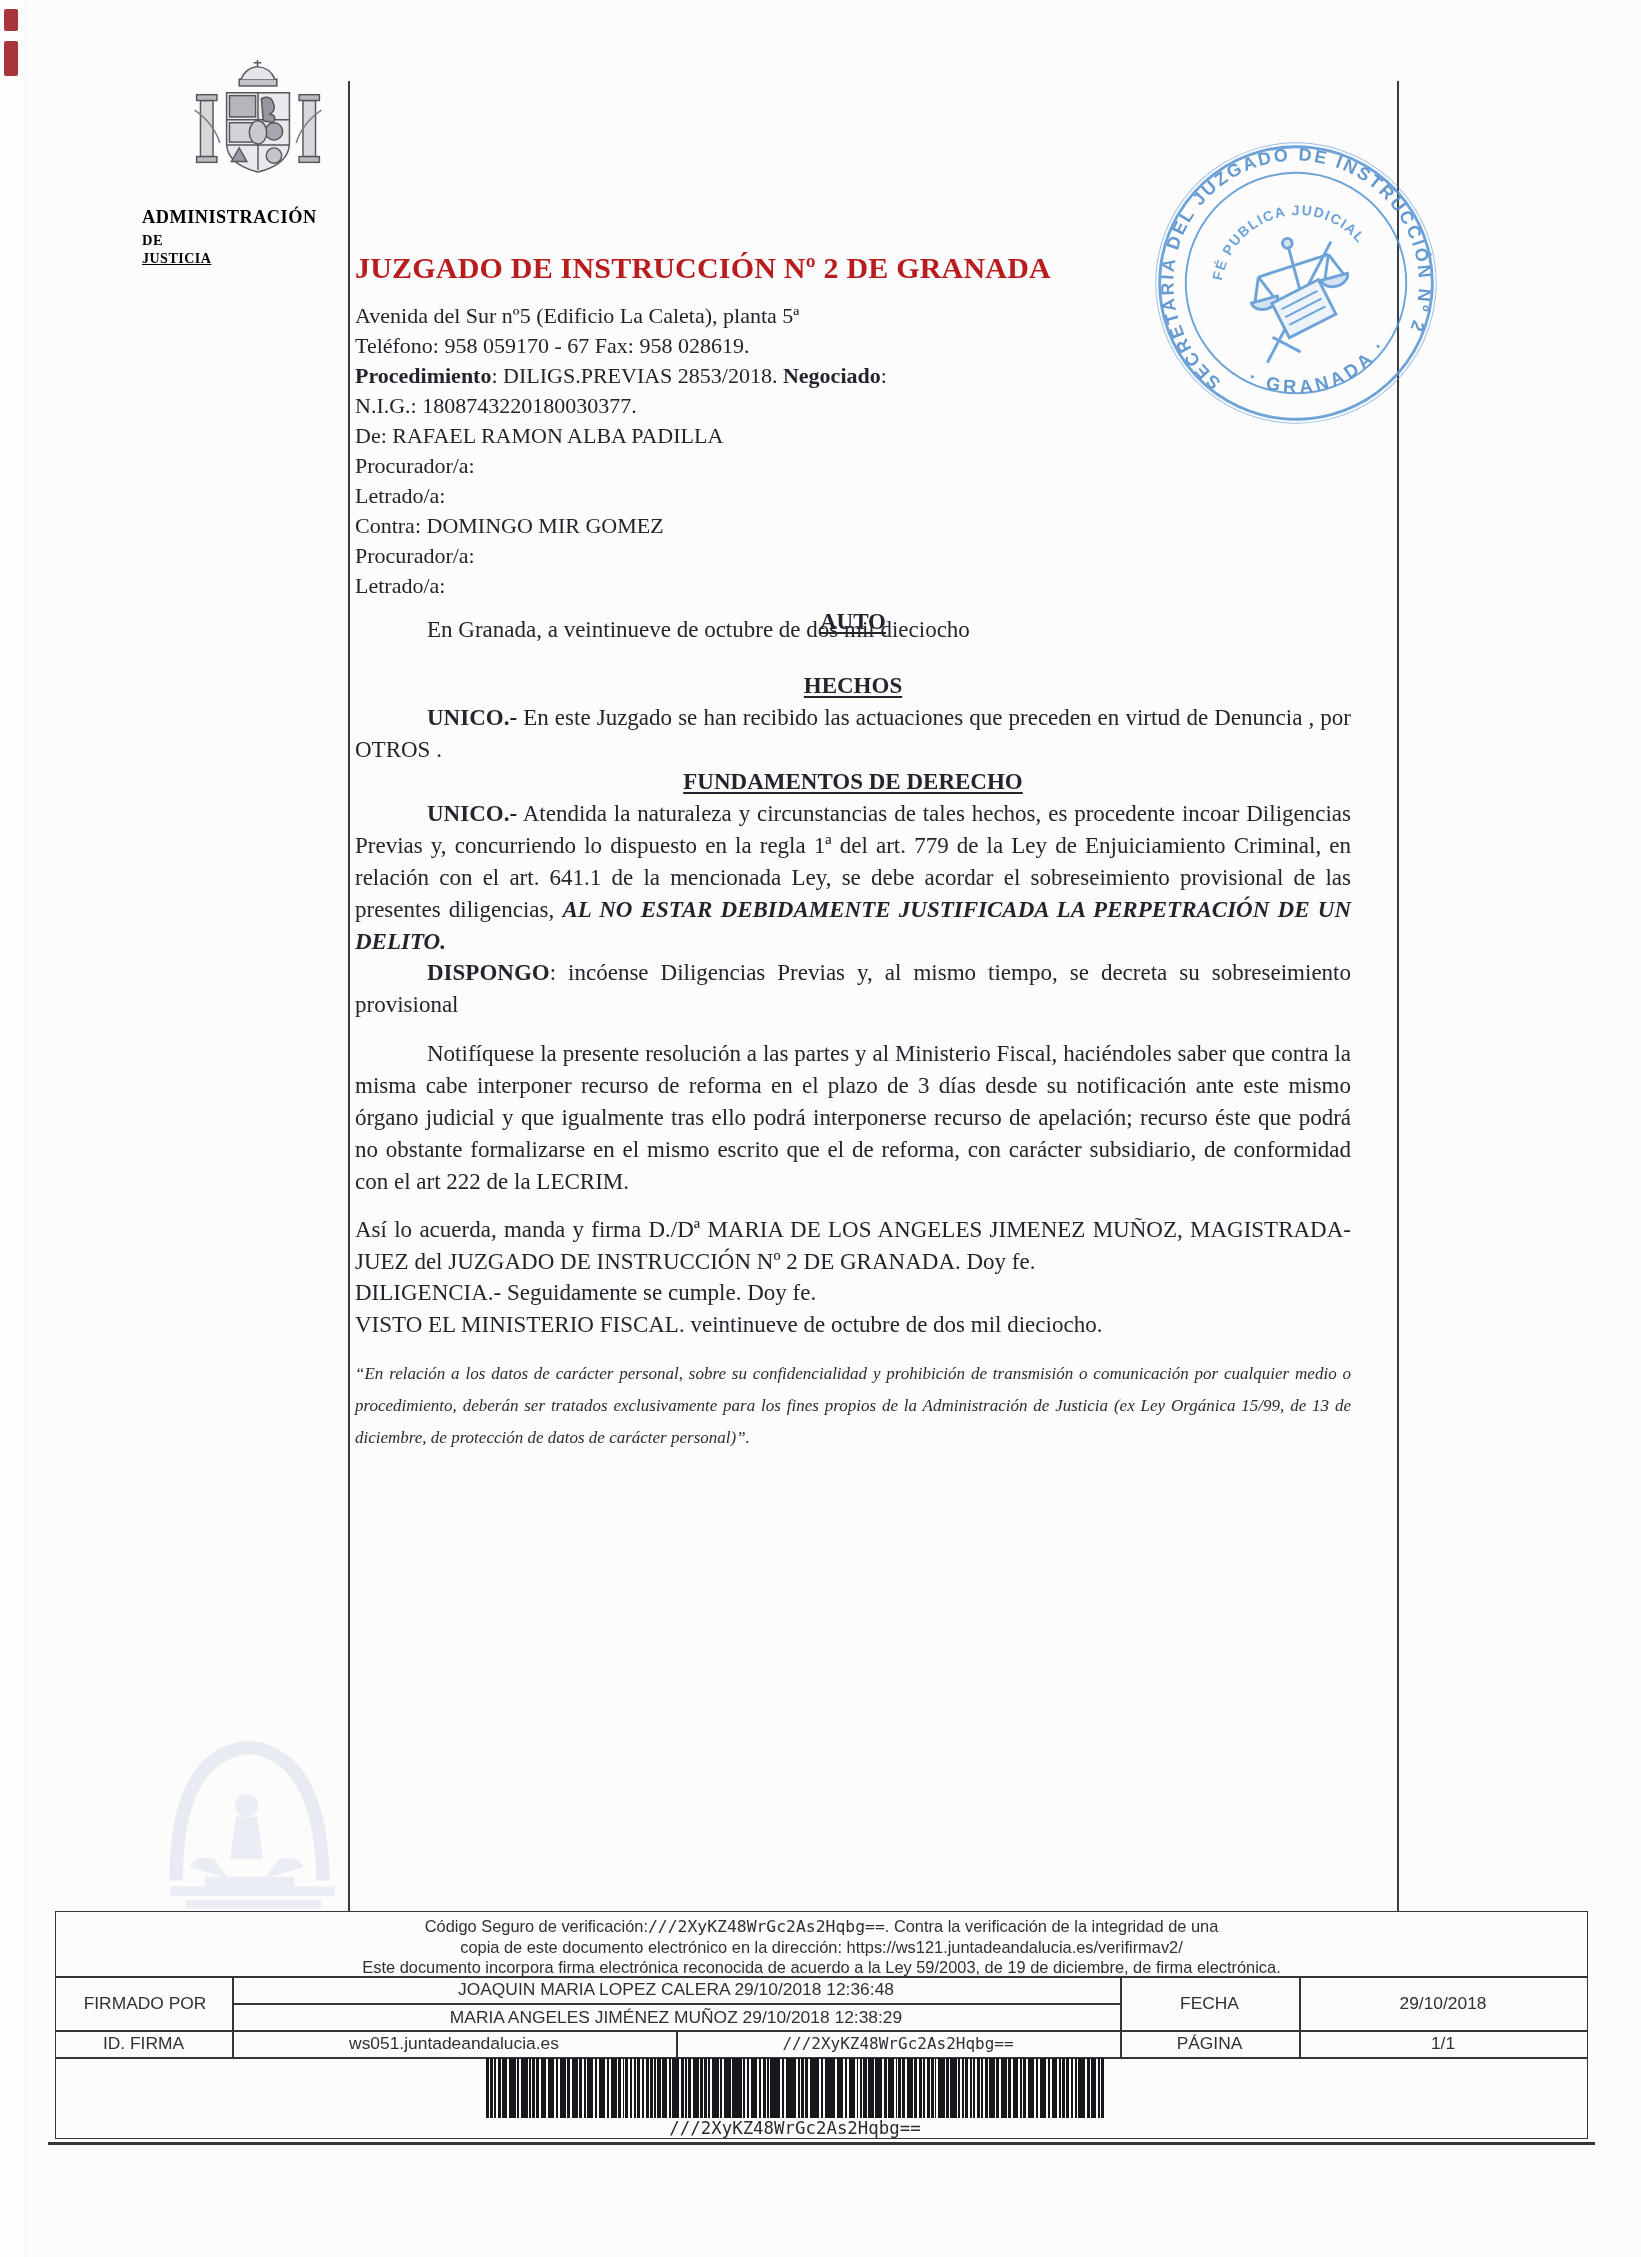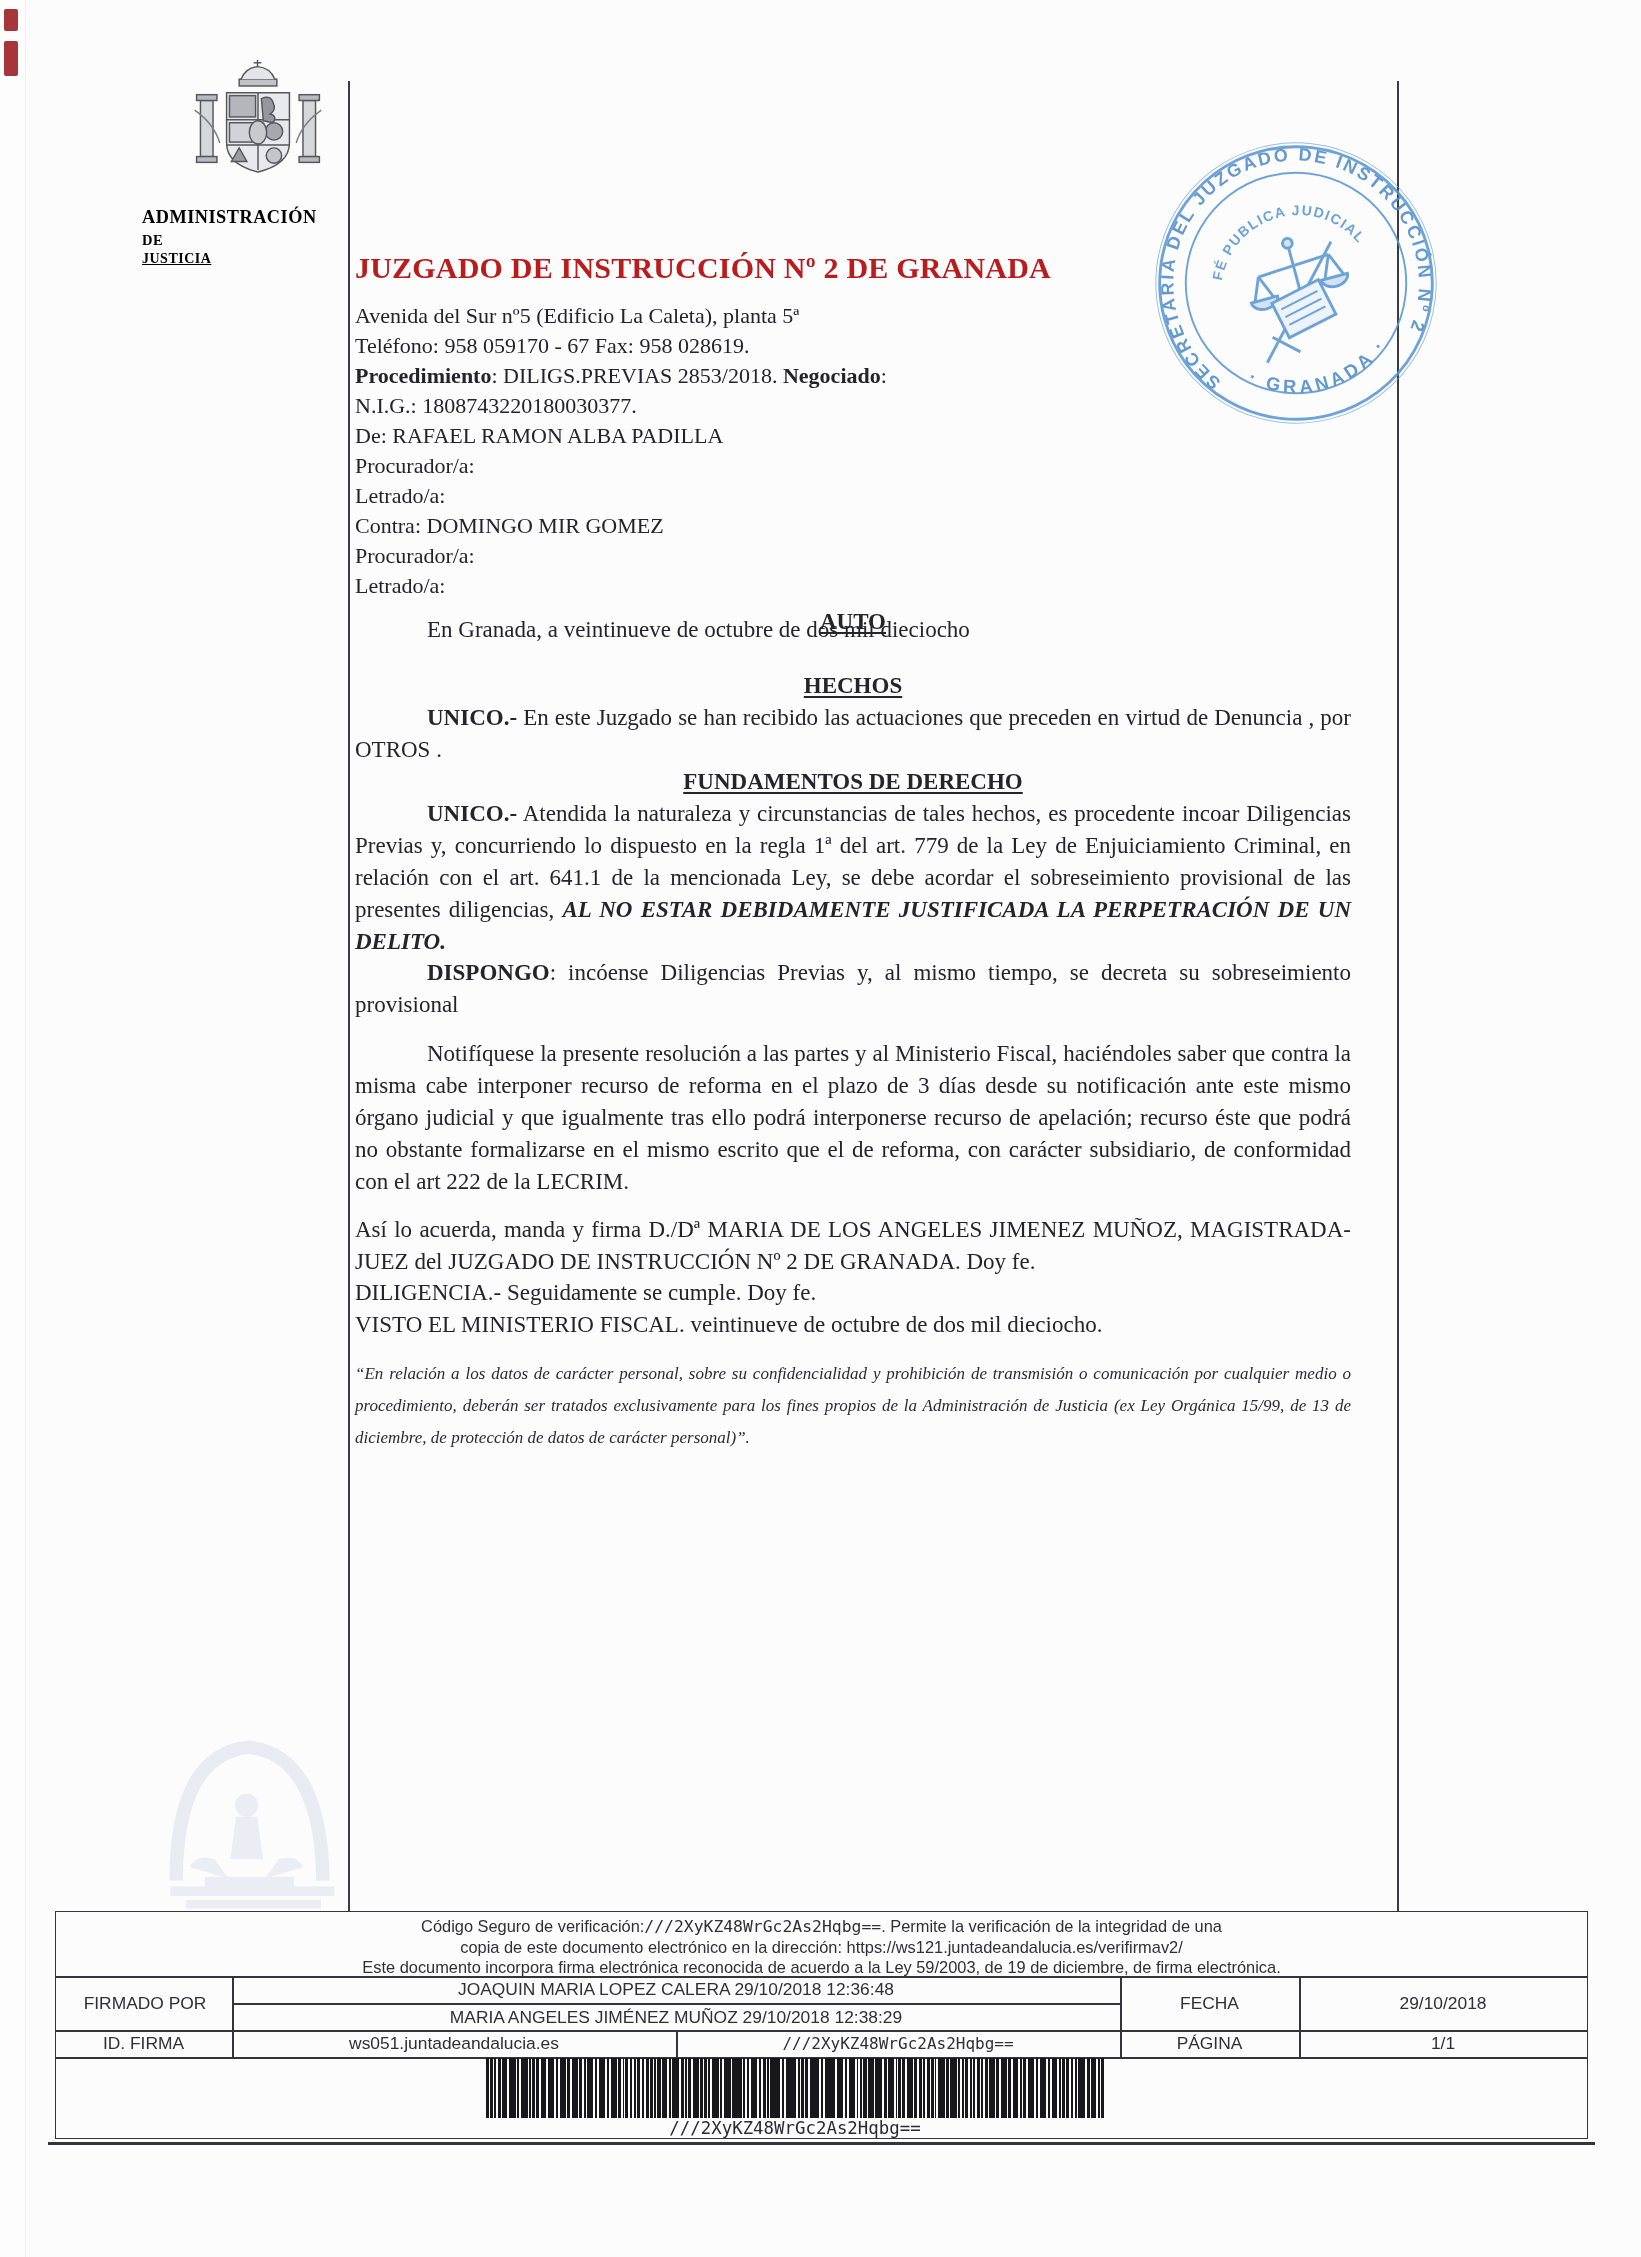--- a/index.html
+++ b/index.html
@@ -184,21 +184,21 @@
   <div class="abs fline" style="left:55px;top:2030px;width:1533px;height:1.9px;"></div>
   <div class="abs fline" style="left:55px;top:2057px;width:1533px;height:1.9px;"></div>
   <div class="abs fline" style="left:232px;top:2003px;width:888px;height:1.9px;"></div>
   <div class="abs fline" style="left:232px;top:1976px;width:1.9px;height:82px;"></div>
   <div class="abs fline" style="left:1120px;top:1976px;width:1.9px;height:82px;"></div>
   <div class="abs fline" style="left:1299px;top:1976px;width:1.9px;height:82px;"></div>
   <div class="abs fline" style="left:676px;top:2030px;width:1.9px;height:28px;"></div>
   <div class="abs fline" style="left:48px;top:2142px;width:1547px;height:2.9px;"></div>
 
   <div class="abs verif">
-    <div><span>Código Seguro de verificación:</span><span class="mono">///2XyKZ48WrGc2As2Hqbg==</span><span>. Permite la verificación de la integridad de una</span></div>
+    <div><span>Código Seguro de verificación:</span><span class="mono">///2XyKZ48WrGc2As2Hqbg==</span><span>. Contra la verificación de la integridad de una</span></div>
     <div>copia de este documento electrónico en la dirección: https://ws121.juntadeandalucia.es/verifirmav2/</div>
     <div>Este documento incorpora firma electrónica reconocida de acuerdo a la Ley 59/2003, de 19 de diciembre, de firma electrónica.</div>
   </div>
 
   <div class="abs ftxt fsz18" style="left:55px;top:1976px;width:180px;height:54px;">FIRMADO POR</div>
   <div class="abs ftxt fsz18" style="left:232px;top:1976px;width:888px;height:27px;">JOAQUIN MARIA LOPEZ CALERA 29/10/2018 12:36:48</div>
   <div class="abs ftxt fsz18" style="left:232px;top:2005px;width:888px;height:25px;">MARIA ANGELES JIMÉNEZ MUÑOZ 29/10/2018 12:38:29</div>
   <div class="abs ftxt fsz18" style="left:1120px;top:1976px;width:179px;height:54px;">FECHA</div>
   <div class="abs ftxt fsz18" style="left:1299px;top:1976px;width:288px;height:54px;">29/10/2018</div>
   <div class="abs ftxt fsz18" style="left:55px;top:2030px;width:177px;height:26px;">ID. FIRMA</div>

